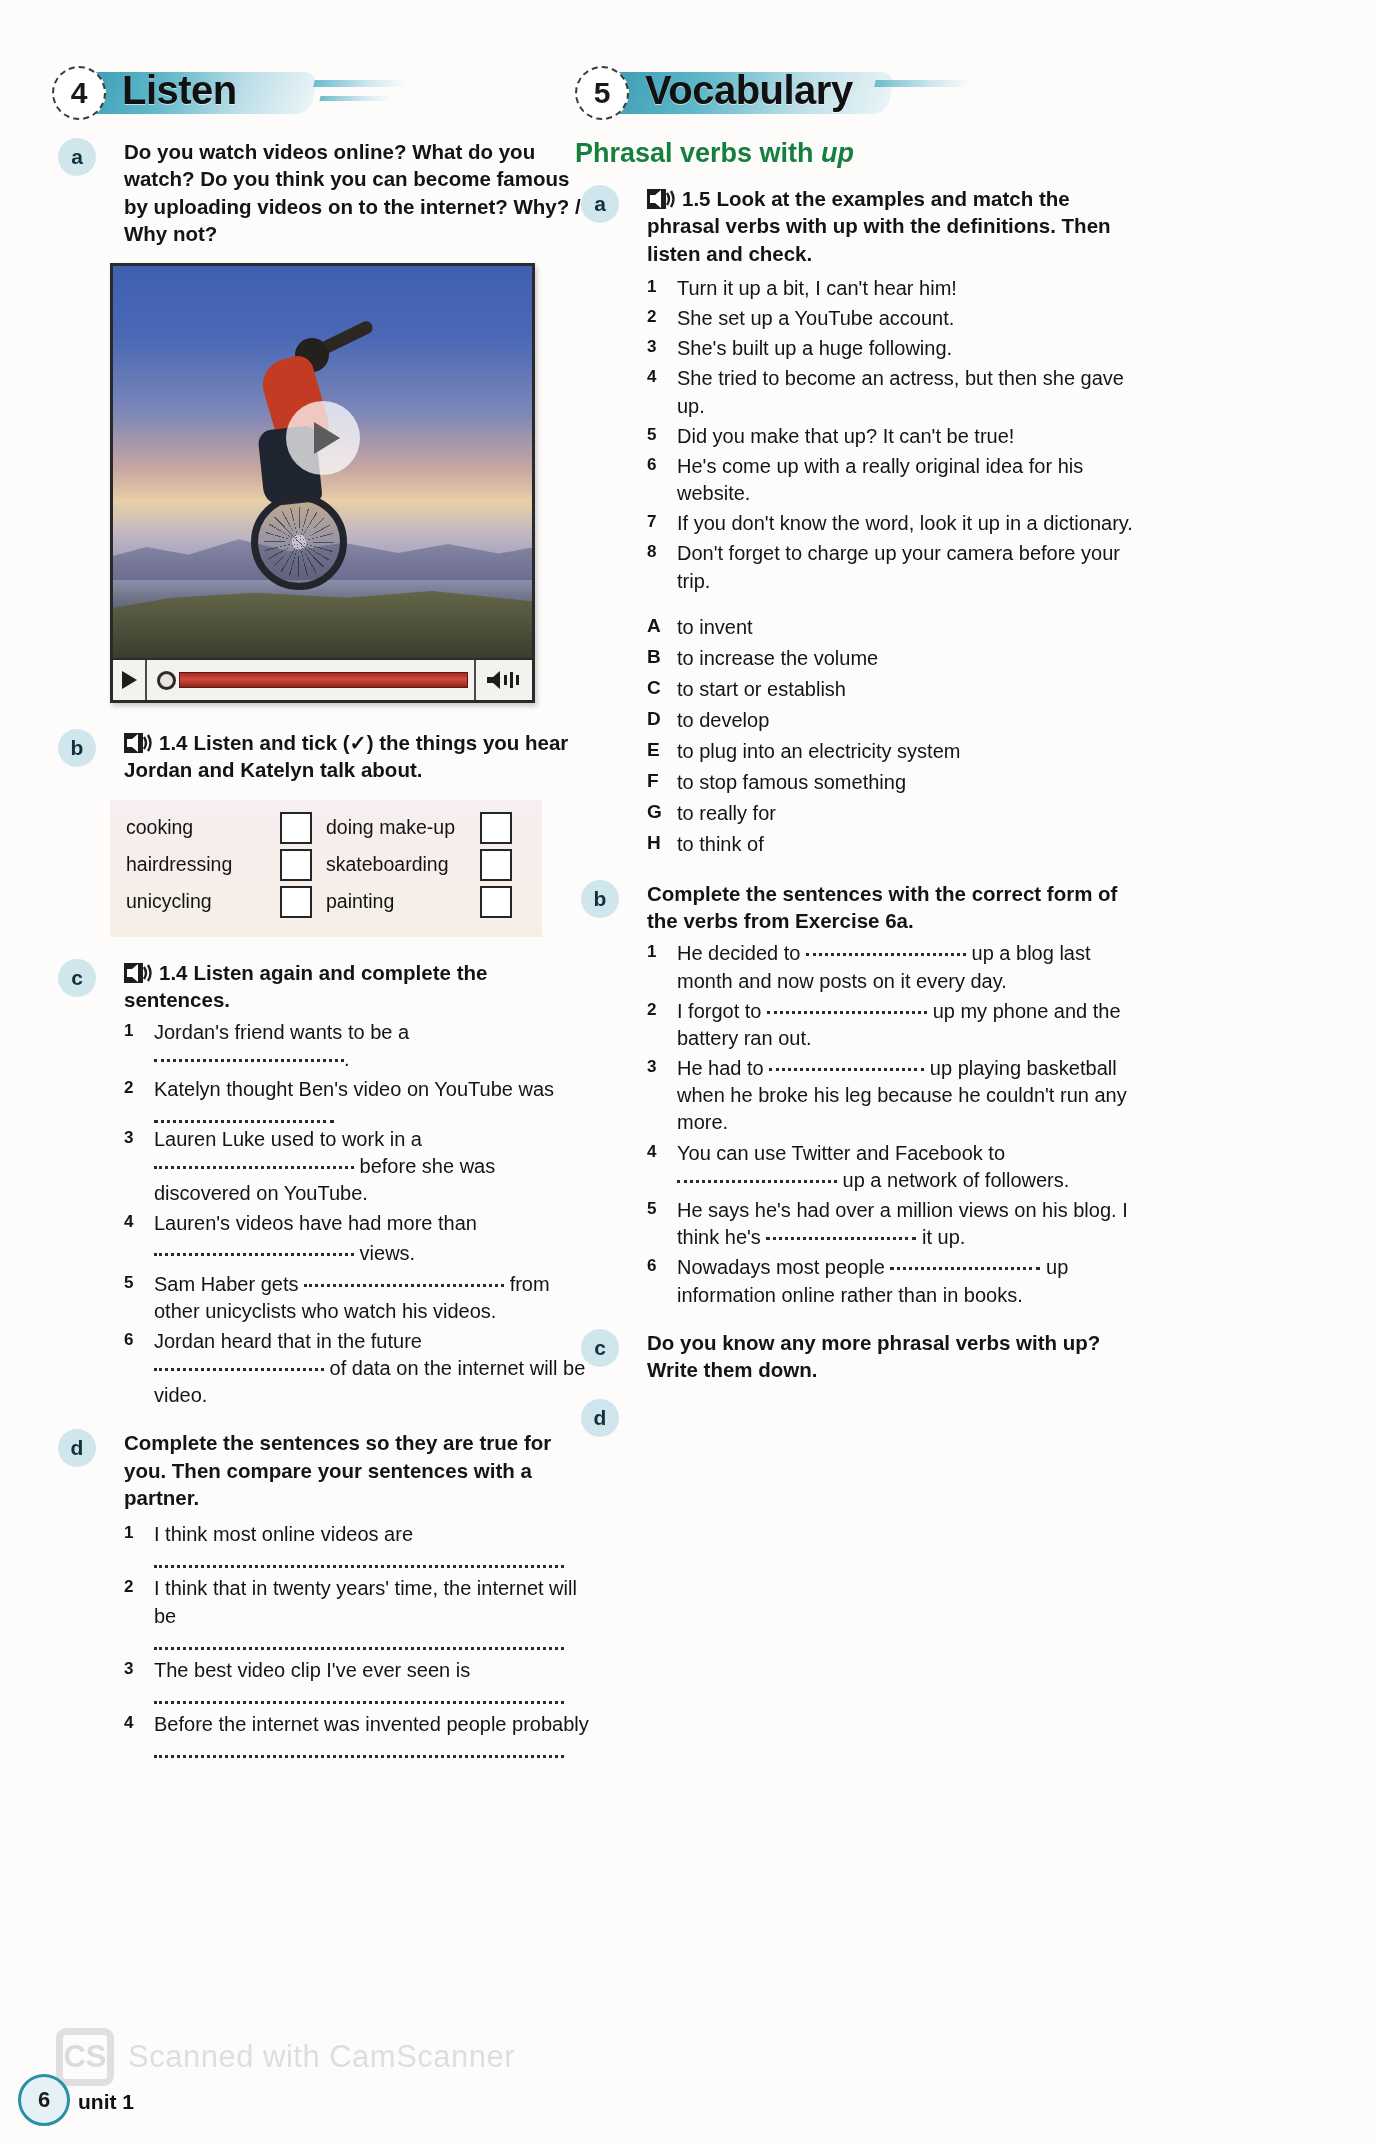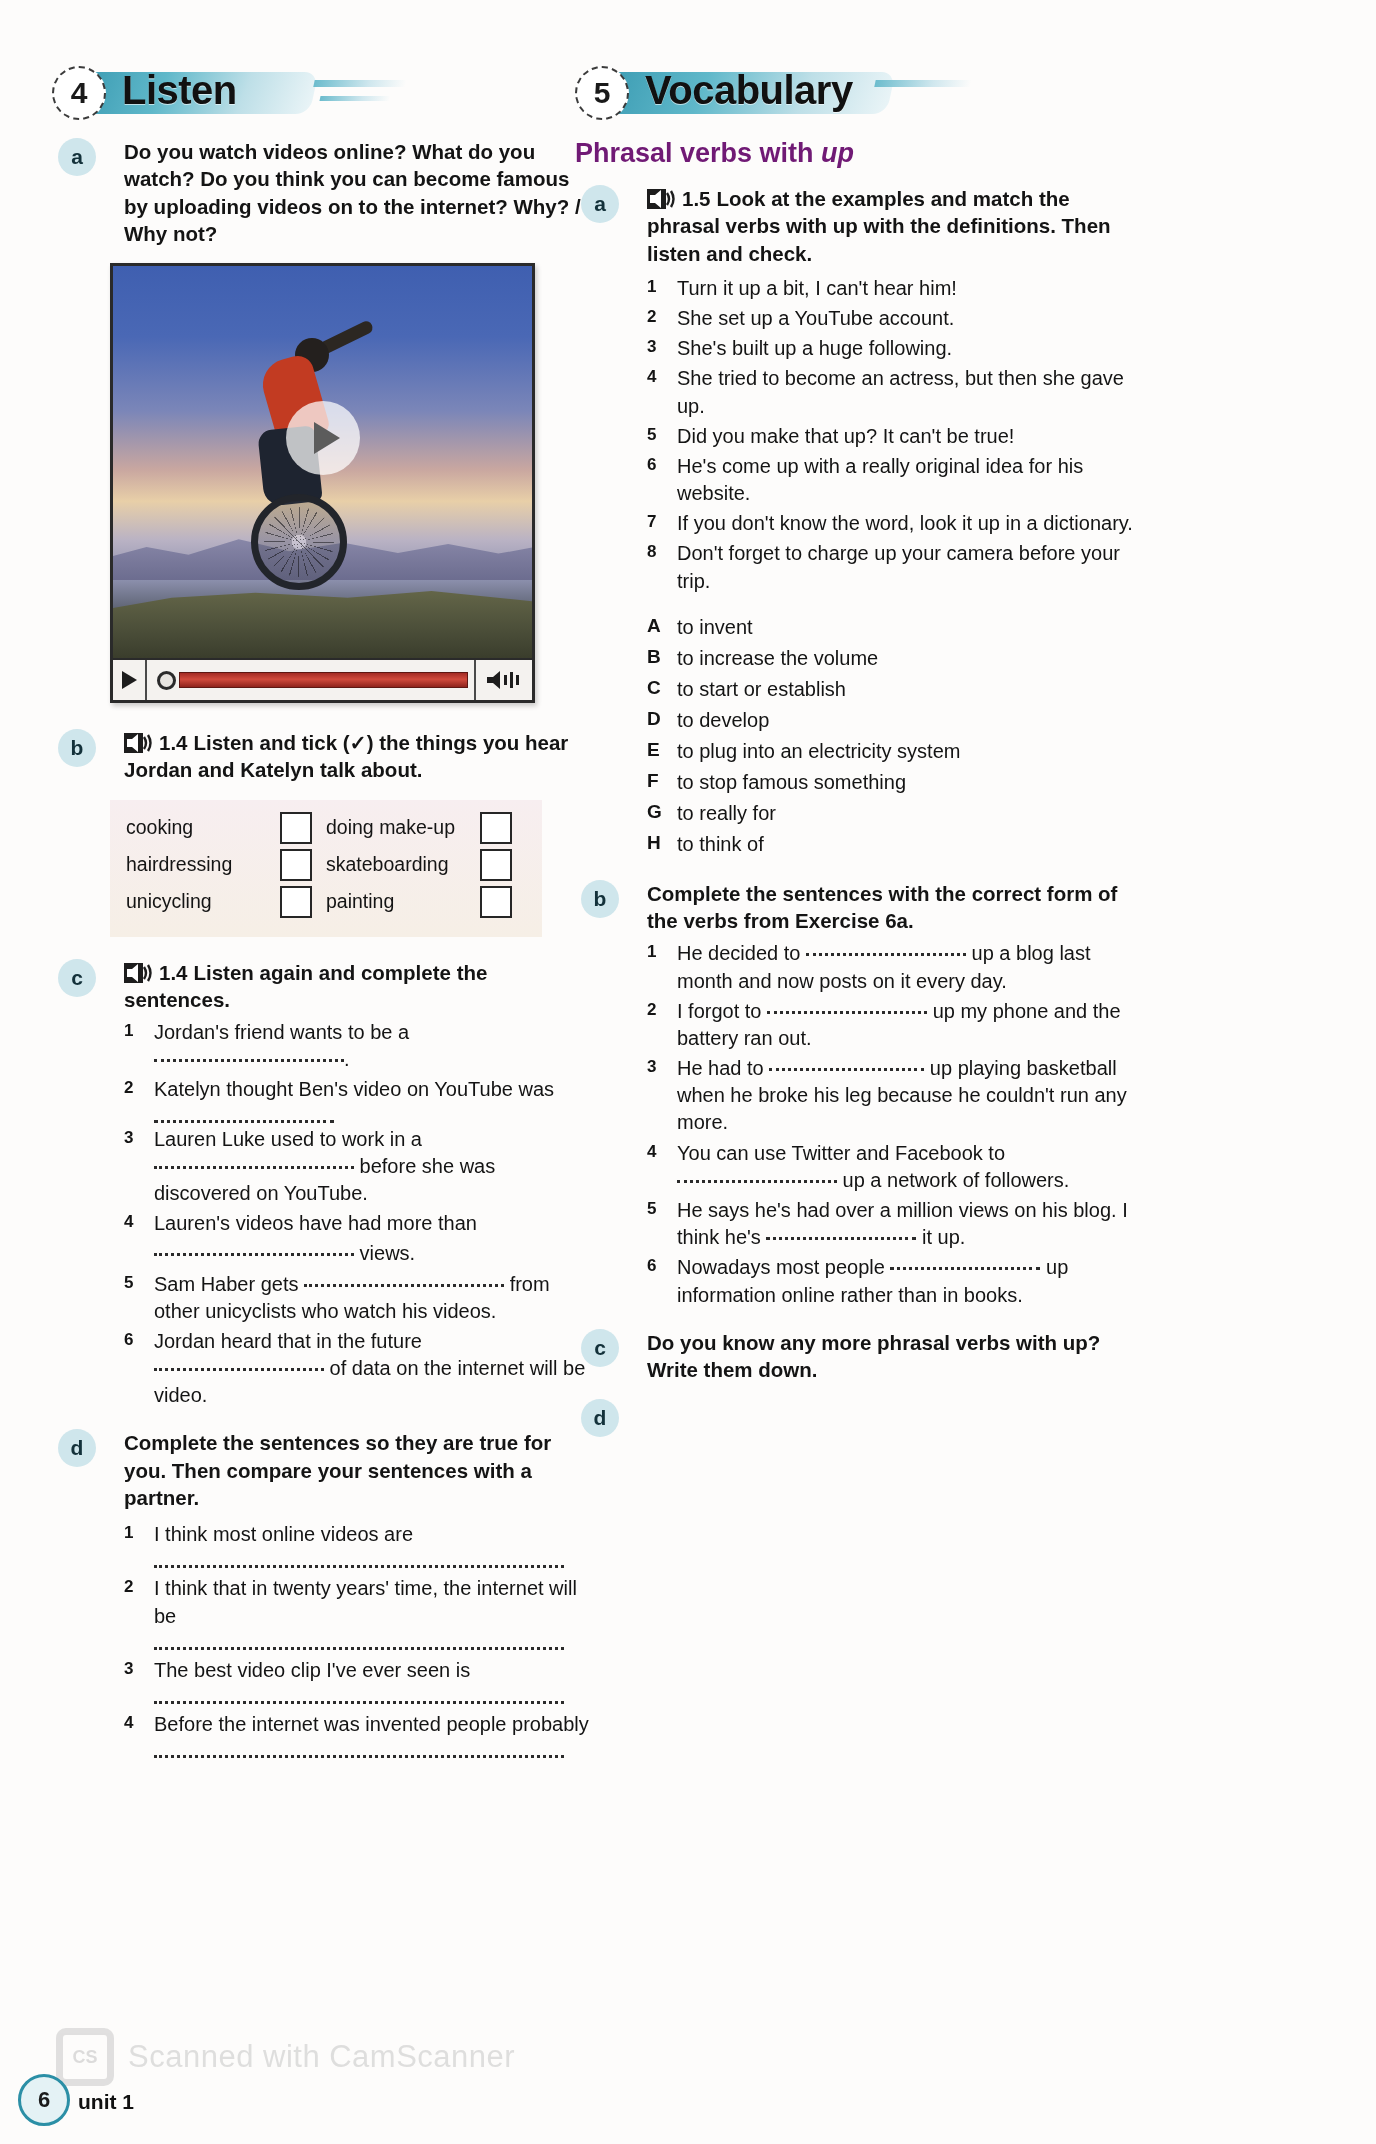--- a/index.html
+++ b/index.html
@@ -69,21 +69,21 @@
     font-size: 40px;
     font-weight: 700;
     color: #111111;
     letter-spacing: -0.5px;
     z-index: 4;
     text-shadow: 0 1px 0 rgba(255,255,255,.6);
   }
 
   
   .sub-head {
-    color: #701a75;
+    color: #15803d;
     font-size: 27px;
     font-weight: 700;
     margin: 10px 0 16px 0;
   }
   .sub-head em { font-style: italic; }
 
   
   .ex {
     position: relative;
     padding-left: 72px;
@@ -389,21 +389,21 @@
     align-items: center;
     gap: 14px;
     opacity: .42;
     pointer-events: none;
   }
   .wm-badge {
     width: 58px; height: 58px;
     border: 7px solid #b9b9b9;
     border-radius: 10px;
     color: #b0b0b0;
-    font-size: 18px; font-weight: 700;
+    font-size: 31px; font-weight: 700;
     display: flex; align-items: center; justify-content: center;
     font-family: "Liberation Sans", sans-serif;
   }
   .wm-text {
     font-size: 31px;
     color: #b5b5b5;
     letter-spacing: .5px;
   }
   i, em { font-style: italic; }
 </style>

